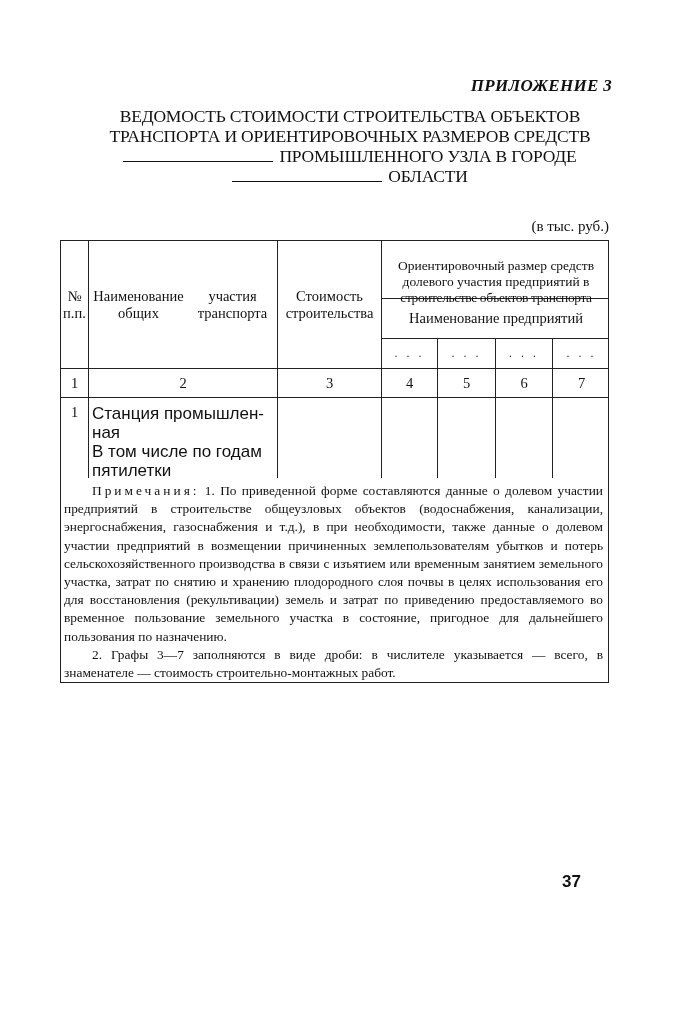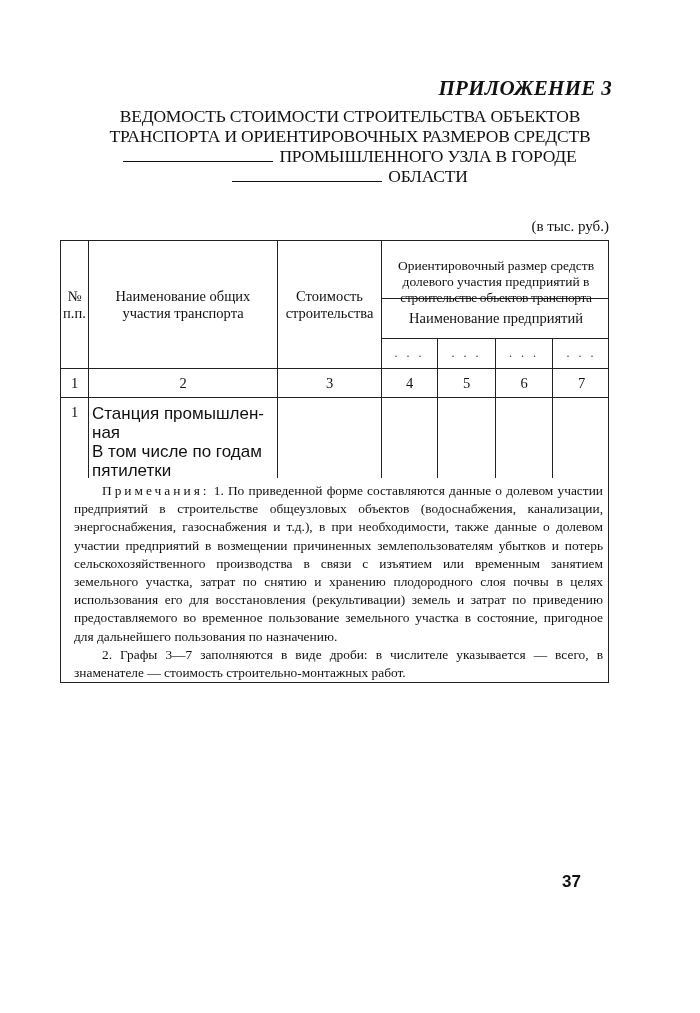--- a/index.html
+++ b/index.html
@@ -1,19 +1,19 @@
 <!DOCTYPE html>
 <html><head>
 <meta charset="utf-8">
 <style>
   html, body { margin: 0; padding: 0; background: #ffffff; }
   body { width: 700px; height: 1013px; position: relative; overflow: hidden;
          font-family: "Liberation Serif", "DejaVu Serif", serif; color: #111; }
   .appendix { position: absolute; right: 88px; top: 76px; font-style: italic; font-weight: bold;
-              font-size: 21px; letter-spacing: 0.3px; }
+              font-size: 17px; letter-spacing: 0.3px; }
   .title { position: absolute; left: 80px; width: 540px; top: 106px; text-align: center;
            font-weight: normal; font-size: 17.5px; line-height: 20px; letter-spacing: -0.2px; }
   .title .line { display: block; white-space: nowrap; }
   .blank { display: inline-block; border-bottom: 1.3px solid #111; vertical-align: baseline;
            height: 1px; margin-right: 6px; }
   .units { position: absolute; right: 91px; top: 218px; font-size: 15px; }
   .tbl { position: absolute; left: 60px; top: 240px; width: 549px; height: 443px;
          border: 1.3px solid #222; box-sizing: border-box; }
   .vl { position: absolute; width: 0; border-left: 1.2px solid #222; }
   .hl { position: absolute; height: 0; border-top: 1.2px solid #222; }
@@ -21,21 +21,21 @@
           text-align: center; font-size: 14.5px; line-height: 17px; }
   .small { font-size: 13.5px; line-height: 16px; }
   .dots { font-size: 12px; letter-spacing: 3px; color: #333; }
   .num { font-size: 14.5px; }
   .rowtext { position: absolute; left: 31px; top: 163px; font-family: "Liberation Sans", "DejaVu Sans", sans-serif;
              font-size: 17px; line-height: 19px; }
   .rowtext span { display: block; }
   .notes { position: absolute; left: 3px; right: 5px; top: 241px; font-size: 13.4px; line-height: 18.2px;
            text-align: justify; }
   .notes p { margin: 0; }
-  .notes .indent { text-indent: 28px; margin-left: 10px; }
+  .notes .indent { text-indent: 28px; }
   .spaced { letter-spacing: 3px; }
   .pagenum { position: absolute; left: 562px; top: 872px; font-weight: bold; font-size: 17px;
              font-family: "Liberation Sans", "DejaVu Sans", sans-serif; }
 </style>
 </head>
 <body>
 
 <div class="appendix">ПРИЛОЖЕНИЕ 3</div>
 
 <div class="title">
@@ -58,21 +58,21 @@
 
   <div class="hl" style="left:320px; right:0; top:57px;"></div>
   <div class="hl" style="left:320px; right:0; top:97px;"></div>
   <div class="hl" style="left:0; right:0; top:127px;"></div>
   <div class="hl" style="left:0; right:0; top:156px;"></div>
 
   <div class="cell" style="left:0; top:0; width:27px; height:127px; flex-direction:column;">
     <span>№</span>
     <span>п.п.</span>
   </div>
-  <div class="cell" style="left:28px; top:0; width:188px; height:127px; flex-direction:column;font-family:Liberation Serif, serif;">
+  <div class="cell" style="left:28px; top:0; width:188px; height:127px; flex-direction:row;font-family:Liberation Serif, serif;">
     <span>Наименование общих</span>
     <span>участия транспорта</span>
   </div>
   <div class="cell" style="left:217px; top:0; width:103px; height:127px; flex-direction:column;">
     <span>Стоимость</span>
     <span>строительства</span>
   </div>
   <div class="cell small" style="left:321px; top:12px; width:228px; height:57px; flex-direction:column;">
     <span>Ориентировочный размер средств</span>
     <span>долевого участия предприятий в</span>

